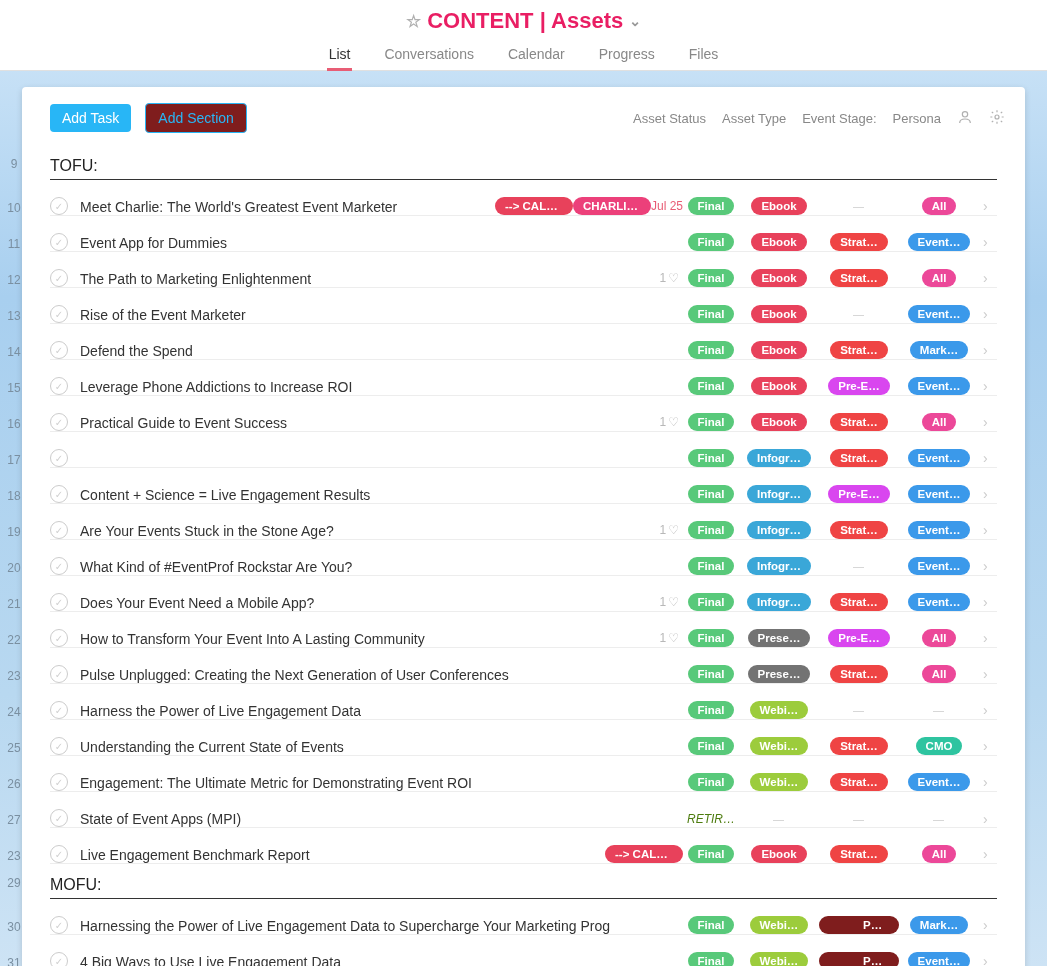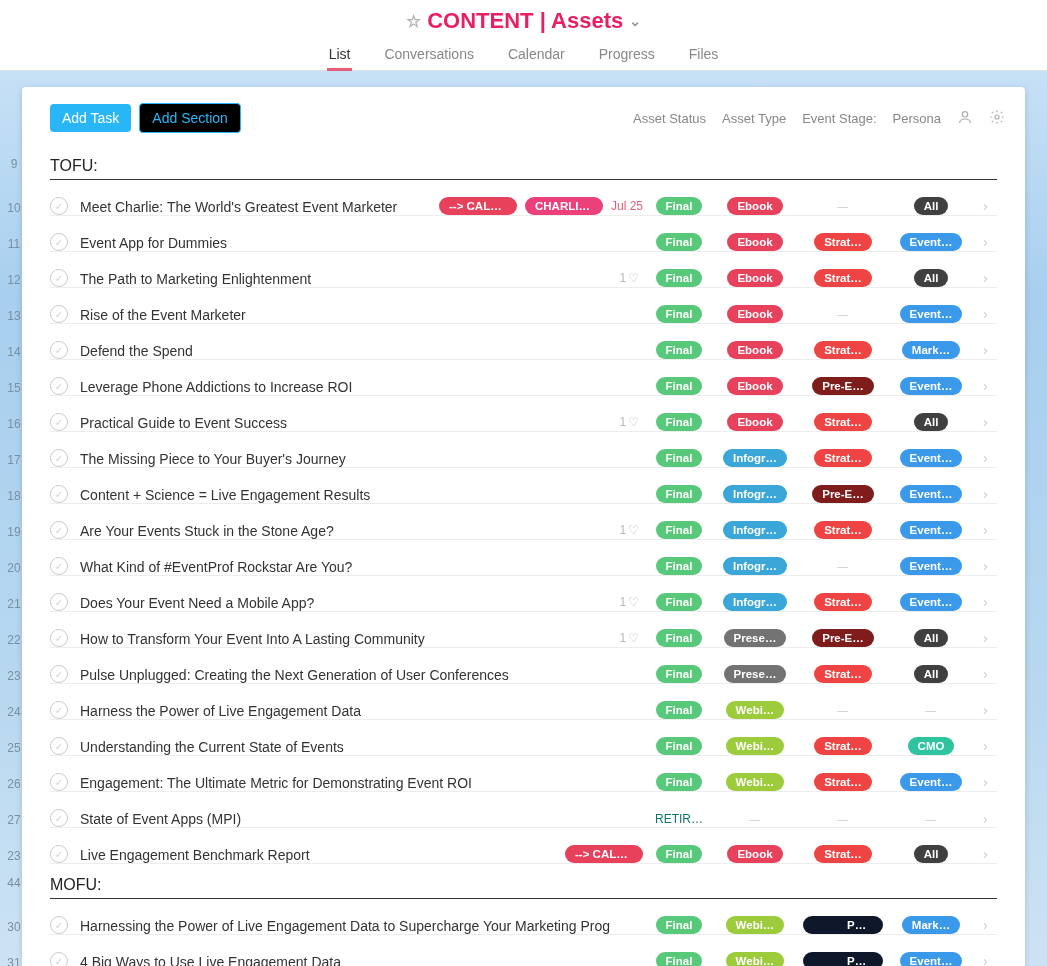--- a/index.html
+++ b/index.html
@@ -68,24 +68,24 @@
     padding: 6px 12px;
     font-size: 14px;
     cursor: pointer;
     border: none;
   }
   .btn-primary {
     background: #28b6f6;
     color: #fff;
   }
   .btn-outline {
-    background: #000000;
+    background: #7f1d1d;
     color: #28b6f6;
     border: 1px solid #28b6f6;
-    margin-left: 8px;
+    margin-left: 14px;
   }
   .filters {
     margin-left: auto;
     display: flex;
     gap: 16px;
     align-items: center;
     color: #888;
     font-size: 13px;
     justify-content: flex-end;
   }
@@ -136,21 +136,21 @@
     color: #333;
     font-size: 14px;
     white-space: nowrap;
     overflow: hidden;
     text-overflow: ellipsis;
   }
   .right {
     margin-left: auto;
     display: flex;
     align-items: center;
-    gap: 8px;
+    gap: 0;
     padding-right: 4px;
   }
   .like {
     color: #b8b8b8;
     font-size: 12px;
     display: inline-flex;
     align-items: center;
     gap: 2px;
     margin-right: 4px;
   }
@@ -175,42 +175,43 @@
     color: #ccc;
     font-size: 14px;
     margin-left: 4px;
     width: 10px;
   }
   .date-text {
     color: #e85d75;
     font-size: 12px;
   }
   .plain-text {
-    color: #0f766e;
+    color: #4d7c0f;
     font-size: 12px;
     white-space: nowrap;
+    font-style: italic;
   }
   .dash {
     color: #ccc;
     font-size: 11px;
     letter-spacing: 1px;
   }
   
   .c-red    { background: #e8415b; }
   .c-green  { background: #58c97a; }
   .c-pink   { background: #ec407a; }
   .c-orange { background: #ef4444; }
-  .c-amber  { background: #7f1d1d; }
+  .c-amber  { background: #d946ef; }
   .c-blue   { background: #3b99ea; }
   .c-cyan   { background: #3aa7d8; }
   .c-lime   { background: #9ccc3c; }
-  .c-purple { background: #404040; }
+  .c-purple { background: #ec4899; }
   .c-magenta{ background: #737373; }
   .c-mint   { background: #2ec4a0; }
-  .c-limegreen { background: #0f172a; padding-left: 44px; }
+  .c-limegreen { background: #7f1d1d; padding-left: 44px; }
   svg.ico { width: 16px; height: 16px; }
 </style>
 </head>
 <body>
 
 <div class="app-header">
   <div class="title-row">
     <span class="star-icon">☆</span>
     <span>CONTENT | Assets</span>
     <span class="dropdown-caret">⌄</span>
@@ -386,21 +387,20 @@
           </div>
           <div class="col col-wide">
             <span class="pill c-purple">All</span>
           </div>
           <span class="caret">›</span>
         </div>
       </div>
       <div class="task-row">
         <span class="rownum">17</span>
         <span class="check">✓</span>
-        <span class="task-name">The Missing Piece to Your Buyer's Journey</span>
         <div class="right">
           <div class="col">
             <span class="pill c-green">Final</span>
           </div>
           <div class="col col-wide">
             <span class="pill c-cyan">Infogr…</span>
           </div>
           <div class="col col-wide">
             <span class="pill c-orange">Strat…</span>
           </div>
@@ -627,21 +627,21 @@
           </div>
           <div class="col col-wide">
             <span class="pill c-orange">Strat…</span>
           </div>
           <div class="col col-wide">
             <span class="pill c-purple">All</span>
           </div>
           <span class="caret">›</span>
         </div>
       </div>
-      <div class="section-row"><span class="rownum">44</span><span class="section-label">MOFU:</span></div>
+      <div class="section-row"><span class="rownum">29</span><span class="section-label">MOFU:</span></div>
       <div class="task-row">
         <span class="rownum">30</span>
         <span class="check">✓</span>
         <span class="task-name">Harnessing the Power of Live Engagement Data to Supercharge Your Marketing Prog</span>
         <div class="right">
           <div class="col">
             <span class="pill c-green">Final</span>
           </div>
           <div class="col col-wide">
             <span class="pill c-lime">Webi…</span>

